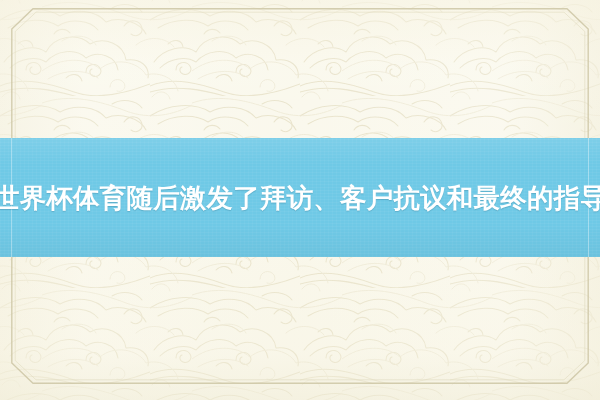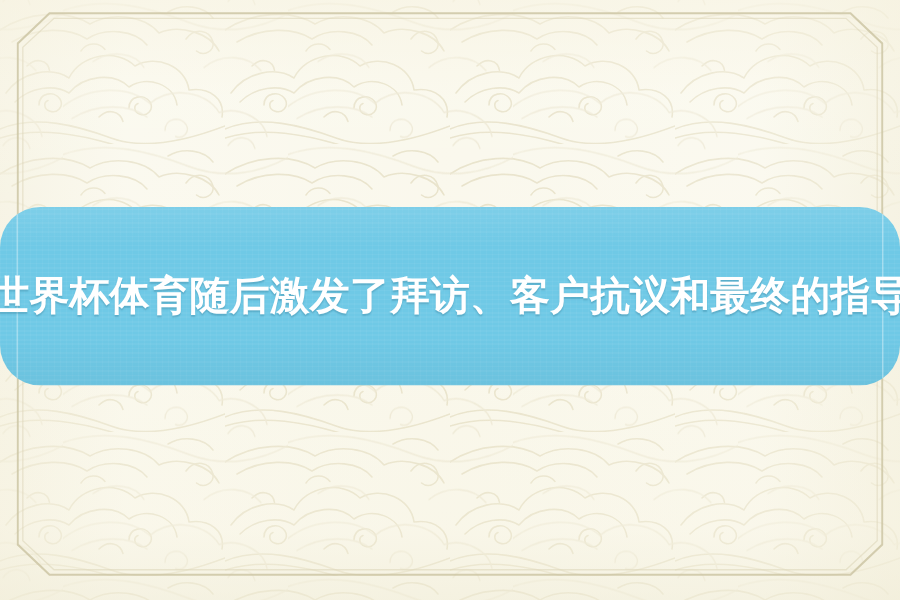--- a/index.html
+++ b/index.html
@@ -77,21 +77,20 @@
     height: 119px;
     background: #6fc9e6;
     background-image:
       linear-gradient(180deg, rgba(255,255,255,0.10) 0%, rgba(255,255,255,0.00) 22%,
                               rgba(255,255,255,0.00) 72%, rgba(0,0,0,0.035) 100%),
       repeating-linear-gradient(0deg, rgba(255,255,255,0.045) 0px, rgba(255,255,255,0.045) 1px,
                                       rgba(0,0,0,0.0) 1px, rgba(0,0,0,0.0) 3px),
       repeating-linear-gradient(90deg, rgba(255,255,255,0.035) 0px, rgba(255,255,255,0.035) 1px,
                                       rgba(0,0,0,0.0) 1px, rgba(0,0,0,0.0) 4px);
     overflow: hidden;
-    border-radius: 27px;
   }
   
   .banner-rail {
     position: absolute;
     top: 0;
     width: 1px;
     height: 119px;
     background: rgba(255,255,255,0.35);
   }
   .banner-rail.left  { left: 11px; }

